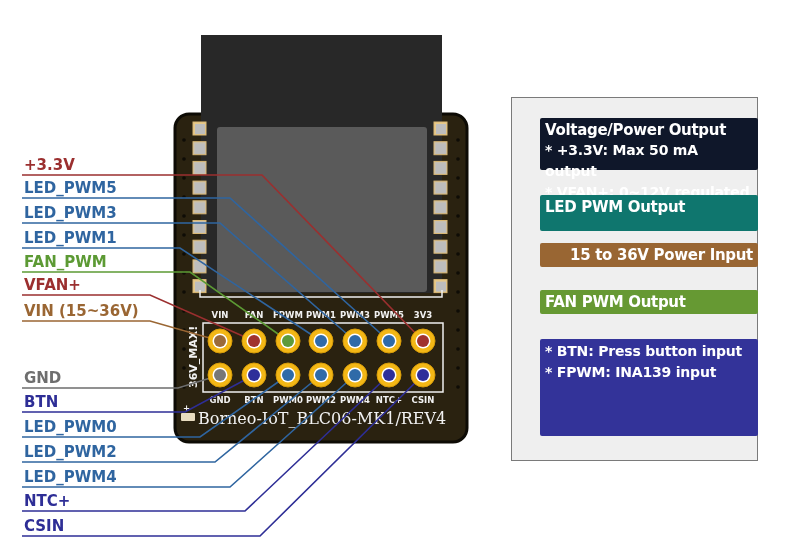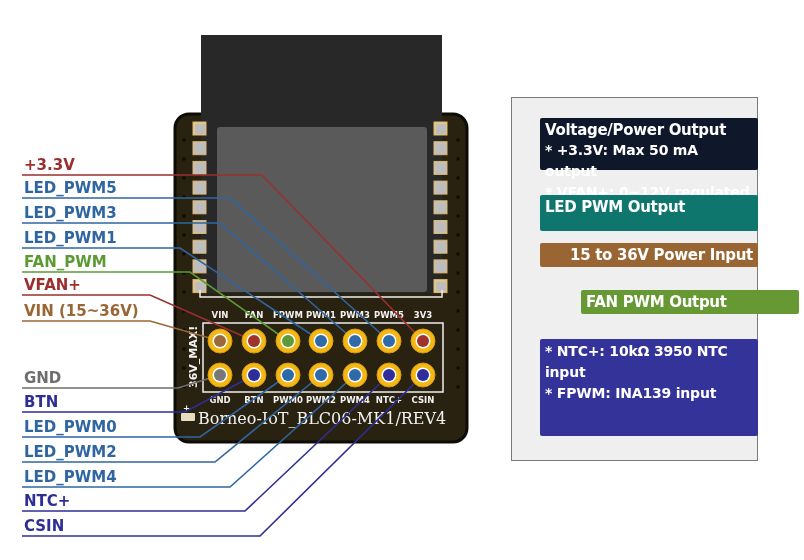--- a/index.html
+++ b/index.html
@@ -201,20 +201,20 @@
     <div class="legend-title">Voltage/Power Output</div>
     <div class="legend-note">* +3.3V: Max 50 mA output</div>
     <div class="legend-note">* VFAN+: 0~12V regulated fan power</div>
   </div>
   <div class="legend-box" style="top: 97px; height: 36px; background: #0f766e;">
     <div class="legend-title">LED PWM Output</div>
   </div>
   <div class="legend-box" style="top: 145px; height: 24px; background: rgb(153, 102, 51); text-align: right;">
     <div class="legend-title">15 to 36V Power Input</div>
   </div>
-  <div class="legend-box" style="top: 192px; height: 24px; background: rgb(102, 153, 51); margin-left: 41px;">
+  <div class="legend-box" style="top: 192px; height: 24px; background: rgb(102, 153, 51);">
     <div class="legend-title">FAN PWM Output</div>
   </div>
   <div class="legend-box" style="top: 241px; height: 97px; background: rgb(51, 51, 153);">
-    <div class="legend-note">* NTC+: 10kΩ 3950 NTC input</div>
+    <div class="legend-note">* BTN: Press button input</div>
     <div class="legend-note">* FPWM: INA139 input</div>
   </div>
 </div>
 
 </body></html>

